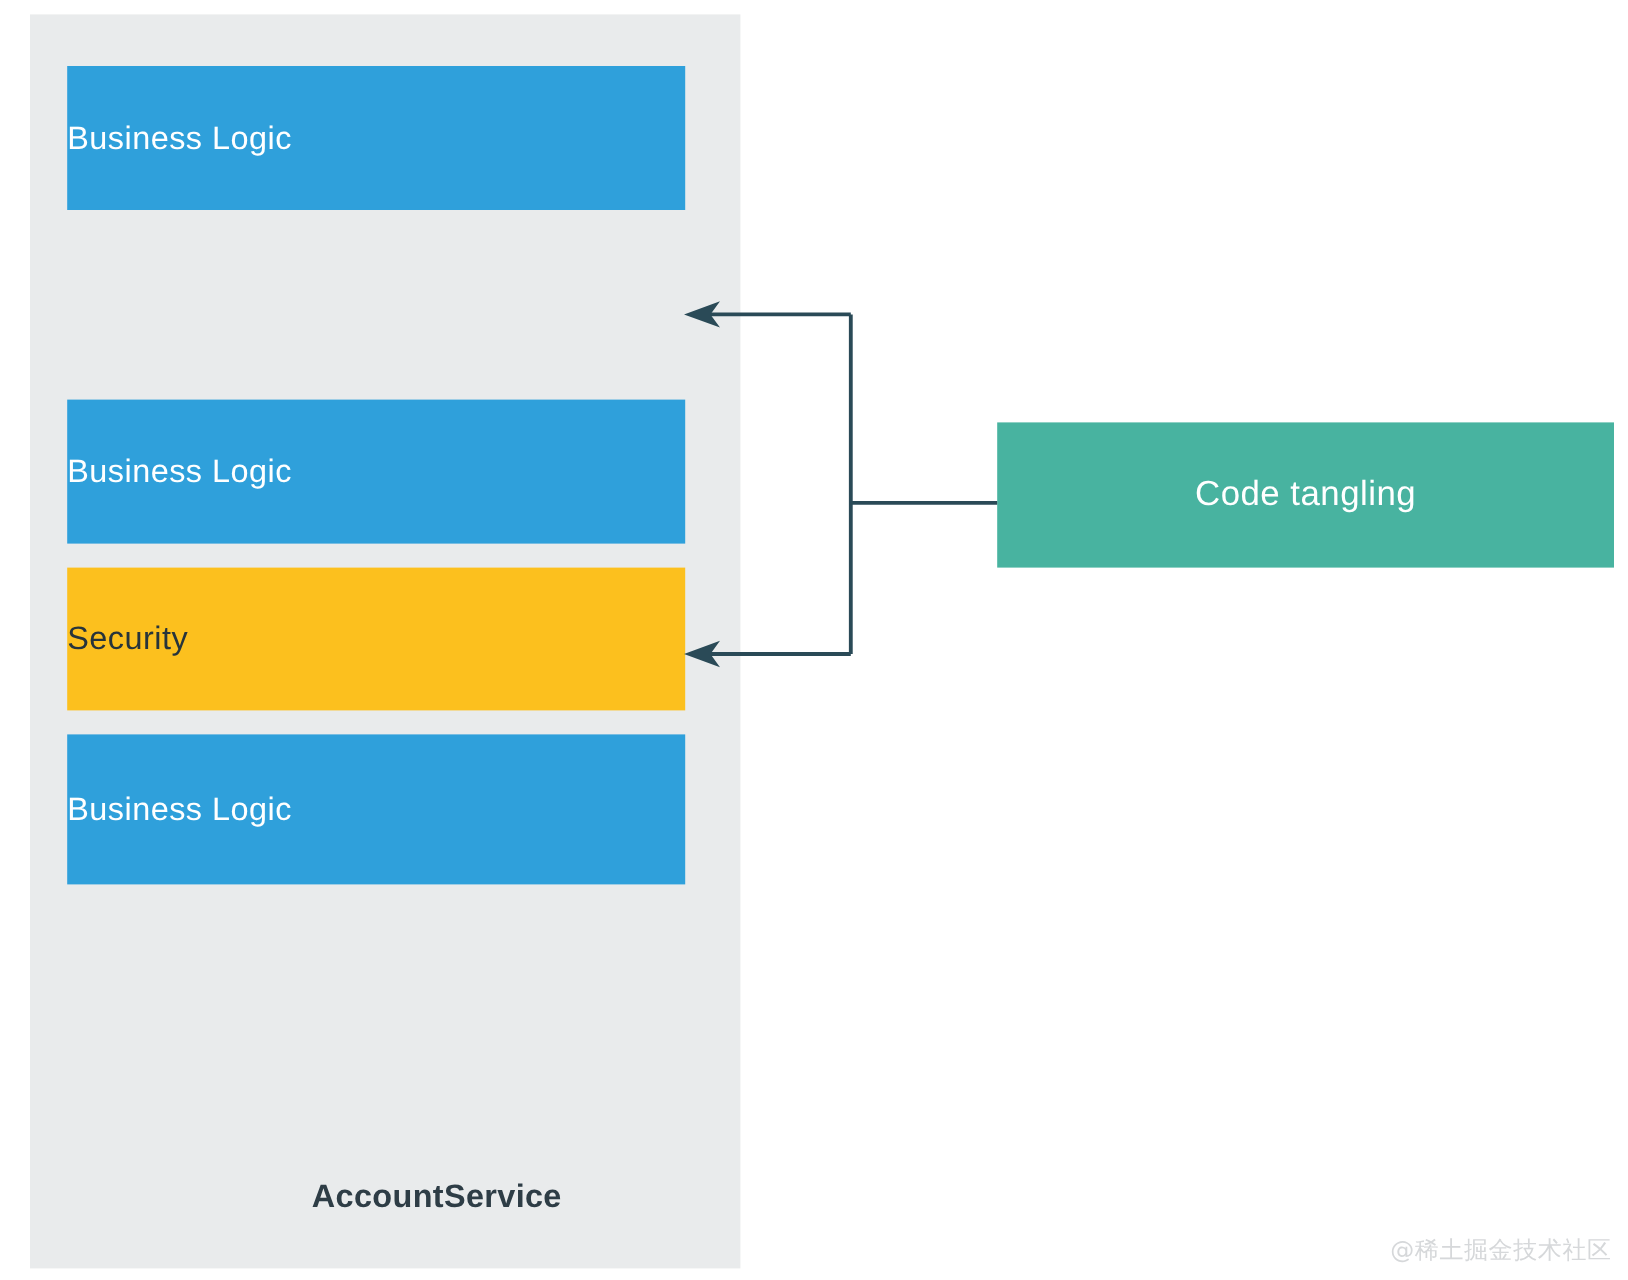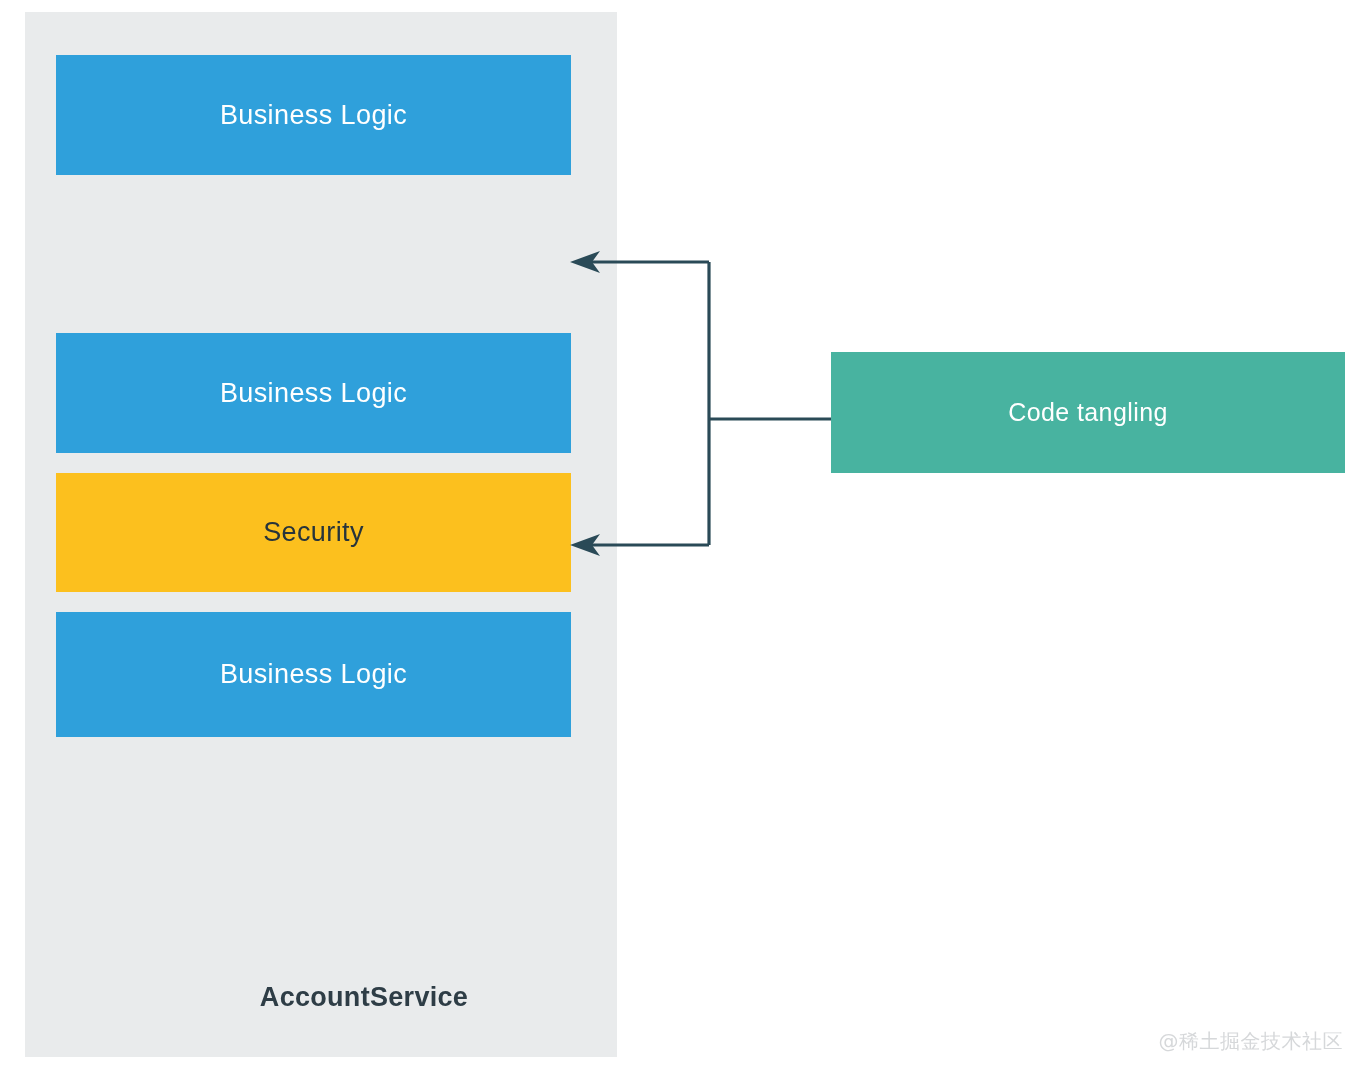--- a/index.html
+++ b/index.html
@@ -28,21 +28,20 @@
     background: #e9ebec;
   }
 
   
   .concern-box {
     position: absolute;
     left: 56px;
     width: 515px;
     display: flex;
     align-items: center;
-    justify-content: center;
     box-sizing: border-box;
   }
   .concern-label {
     font-size: 27px;
     font-weight: 400;
     letter-spacing: 0.4px;
     line-height: 1;
     white-space: nowrap;
   }
   .box-business-1 { top: 55px;  height: 120px; background: #2fa0db; }
@@ -74,21 +73,21 @@
     left: 831px;
     top: 352px;
     width: 514px;
     height: 121px;
     background: #48b3a0;
     display: flex;
     align-items: center;
     justify-content: center;
   }
   .tangling-label {
-    font-size: 25px;
+    font-size: 29px;
     color: #ffffff;
     letter-spacing: 0.4px;
     white-space: nowrap;
   }
 
   
   .connector-layer {
     position: absolute;
     left: 0;
     top: 0;

